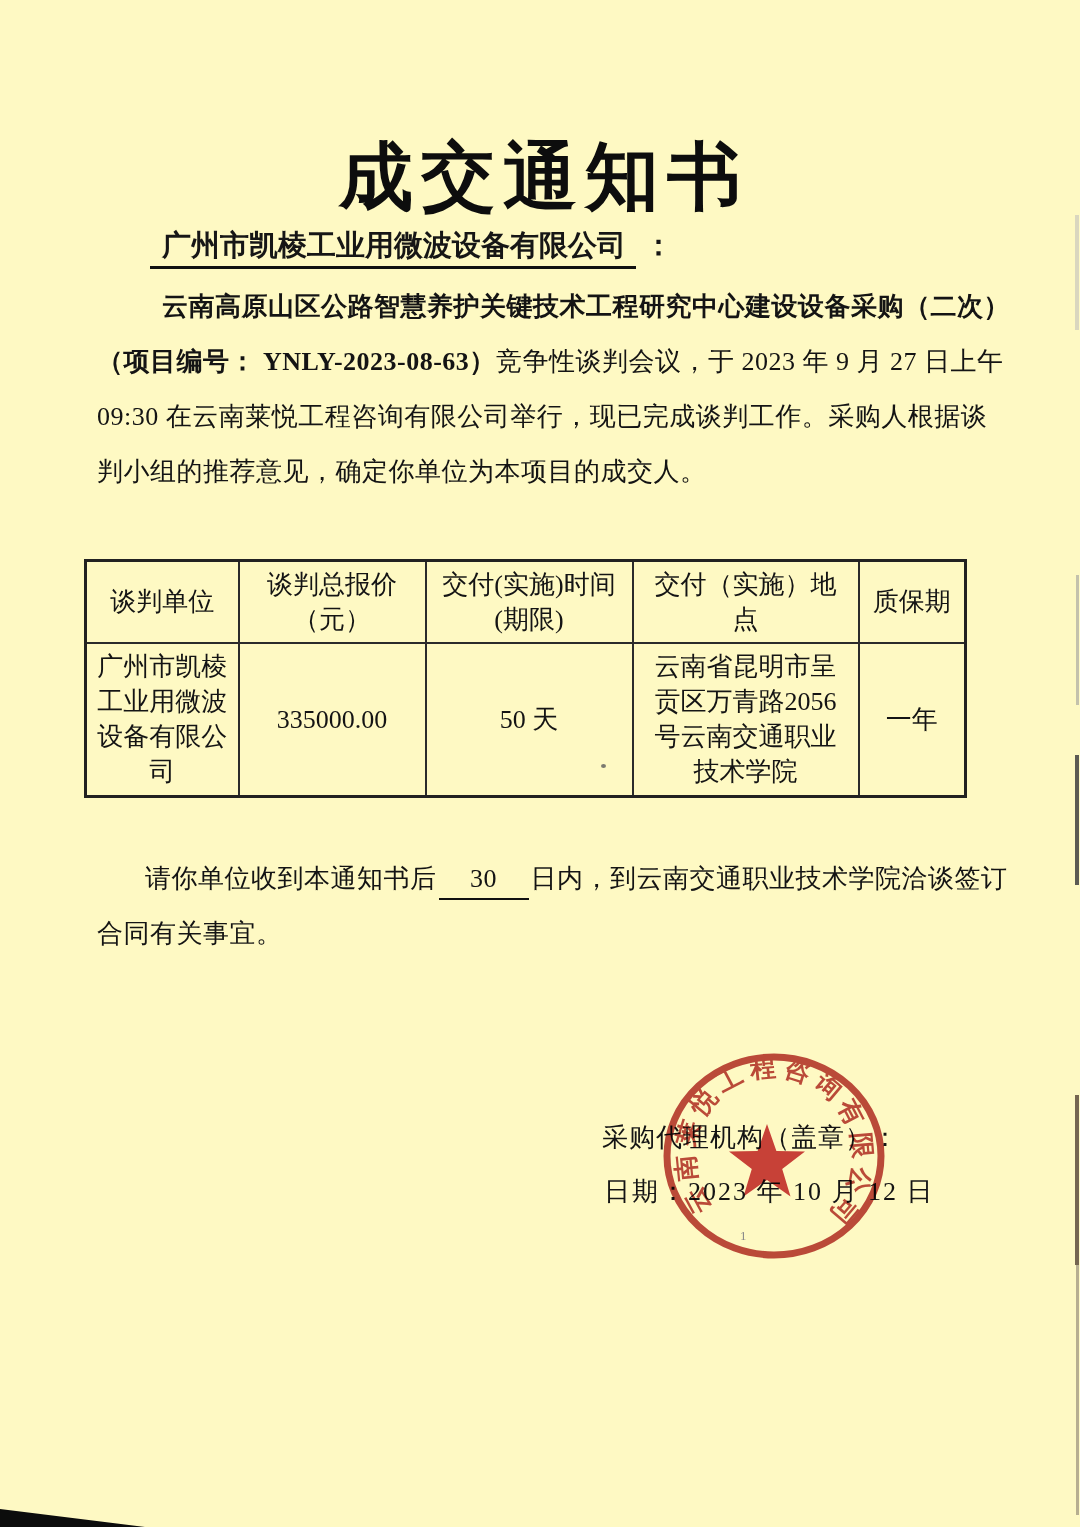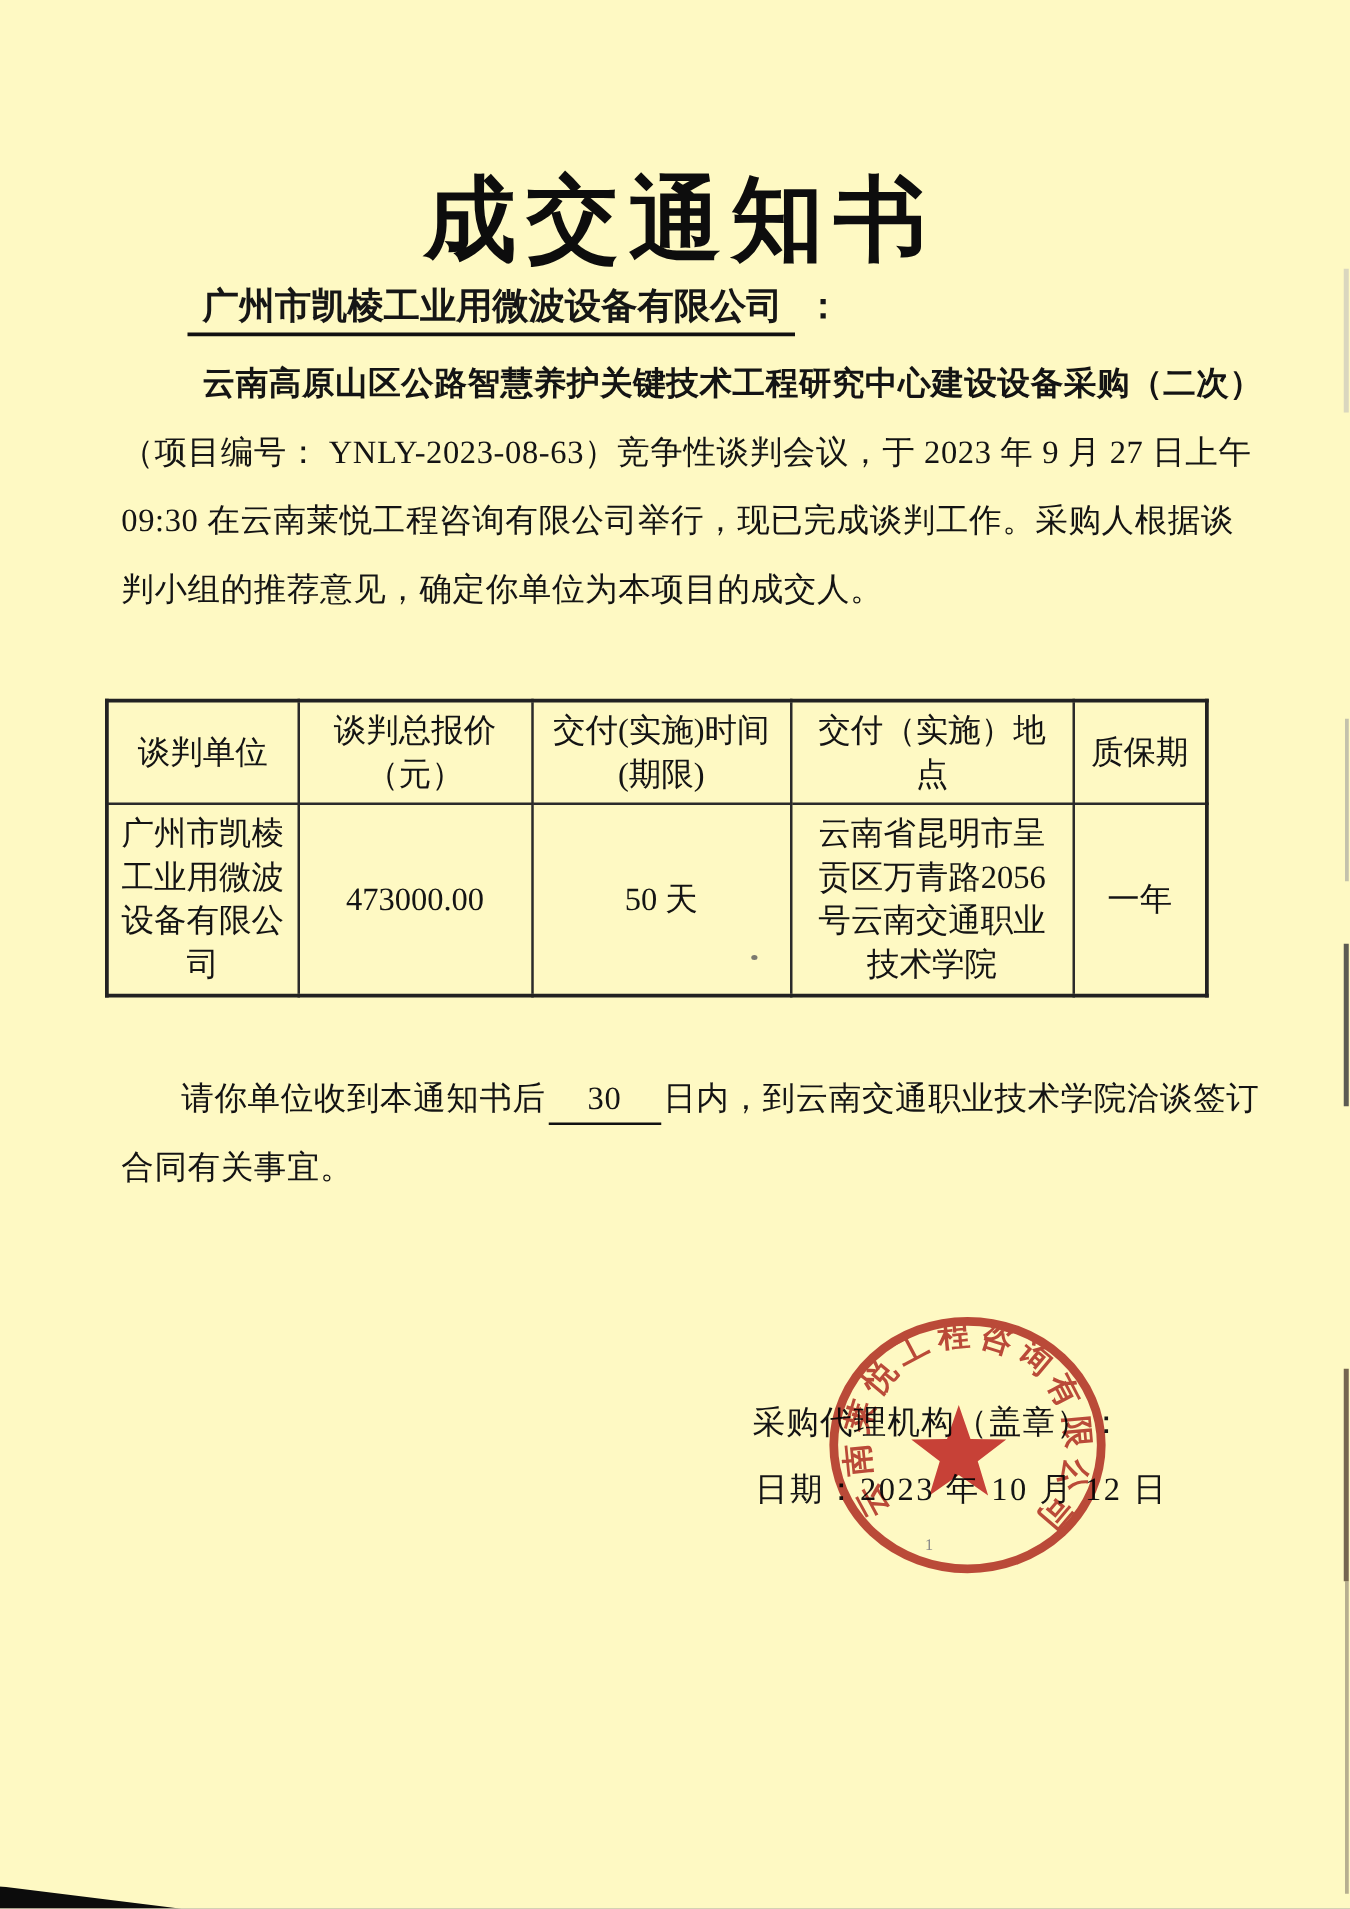--- a/index.html
+++ b/index.html
@@ -35,21 +35,21 @@
   .addressee .colon{margin-left:8px;}
   
   .bline{
     position:absolute;
     font-size:26px;line-height:1.25;
     white-space:nowrap;
     letter-spacing:0.5px;
     color:#141414;
   }
   .bline.bold{font-weight:700;}
-  .seg-bold{font-weight:400;}
+  .seg-bold{font-weight:700;}
   #line1{left:162px;top:291px;}
   #line2{left:97px;top:346px;}
   #line3{left:97px;top:401px;}
   #line4{left:97px;top:456px;}
   
   .award-table{
     position:absolute;left:84px;top:559px;
     width:880px;height:236px;
     border-collapse:collapse;
     table-layout:fixed;
@@ -140,21 +140,21 @@
         <th data-name="header-total-price">谈判总报价
 （元）</th>
         <th data-name="header-delivery-time">交付(实施)时间(期限)</th>
         <th data-name="header-delivery-place">交付（实施）地点</th>
         <th data-name="header-warranty">质保期</th>
       </tr>
     </thead>
     <tbody>
       <tr data-name="table-row">
         <td data-name="cell-negotiation-unit">广州市凯棱工业用微波设备有限公司</td>
-        <td data-name="cell-total-price">473000.00</td>
+        <td data-name="cell-total-price">335000.00</td>
         <td data-name="cell-delivery-time">50 天</td>
         <td data-name="cell-delivery-place">云南省昆明市呈贡区万青路2056号云南交通职业技术学院</td>
         <td data-name="cell-warranty">一年</td>
       </tr>
     </tbody>
   </table>
 
   <div class="bline" id="closing1" data-name="closing-line-1"><span data-name="closing-before">请你单位收到本通知书后</span><span class="blank-fill" data-name="days-blank">30</span><span data-name="closing-after">日内，到云南交通职业技术学院洽谈签订</span></div>
   <div class="bline" id="closing2" data-name="closing-line-2">合同有关事宜。</div>
 

